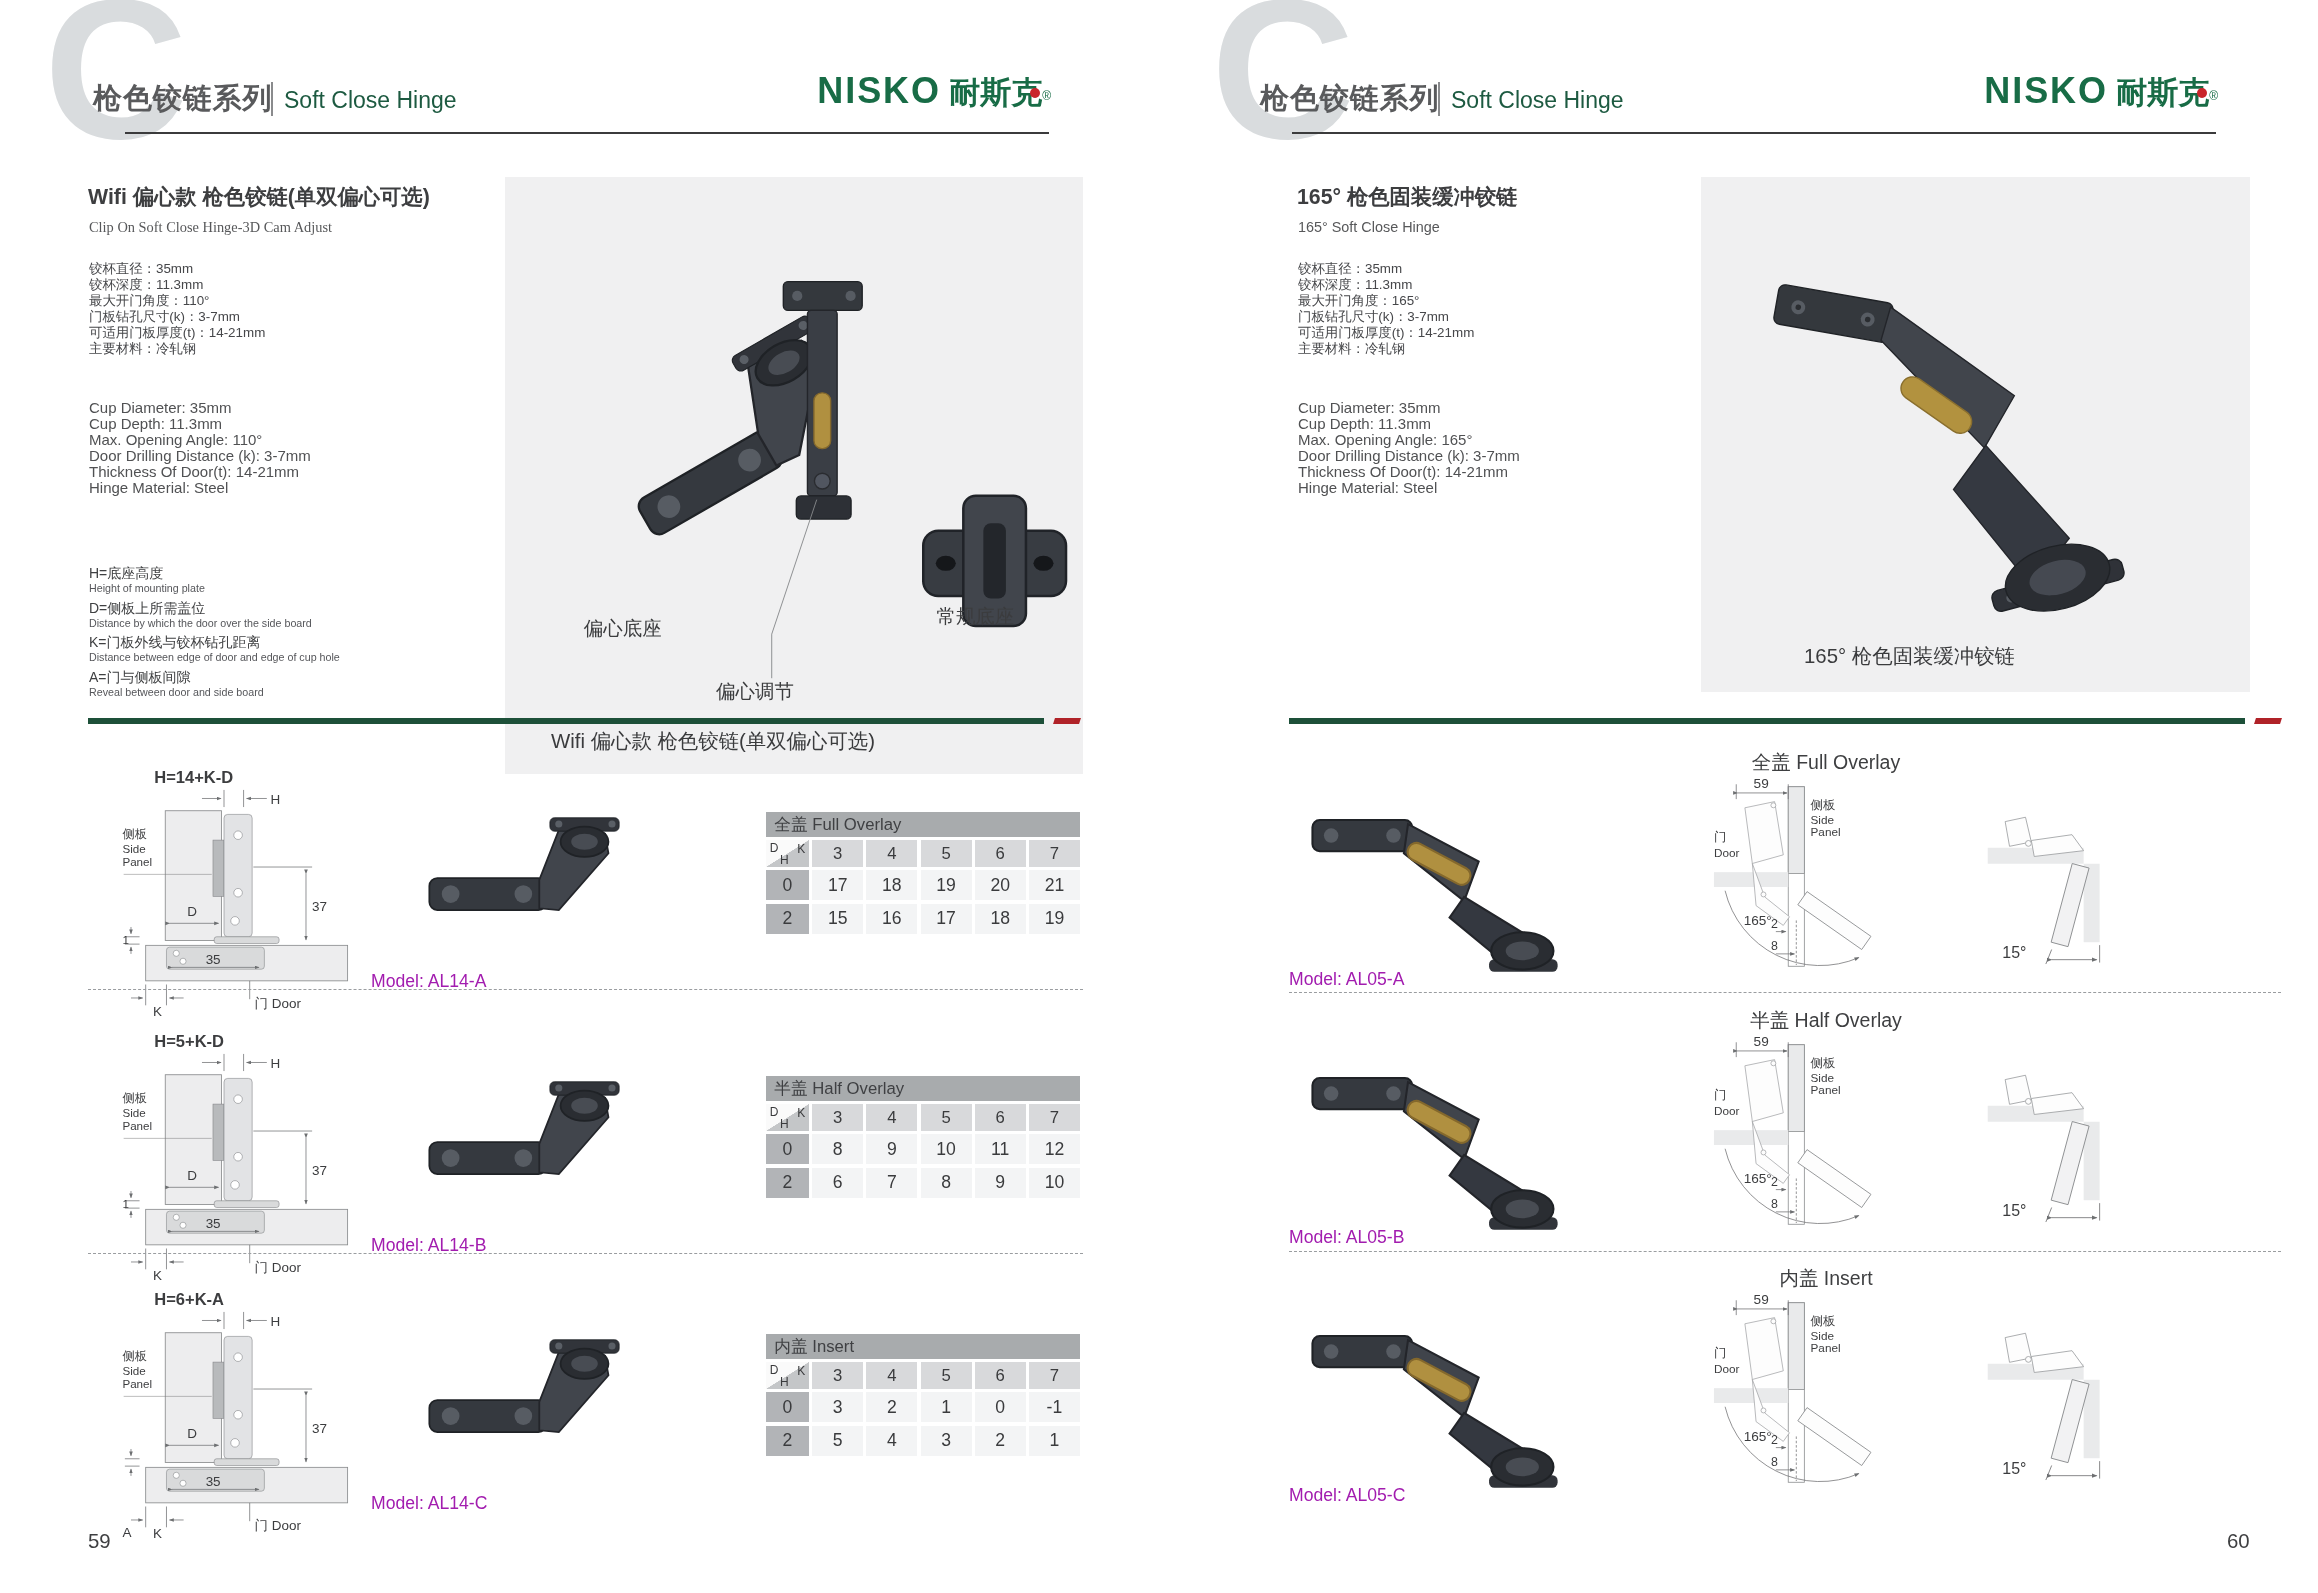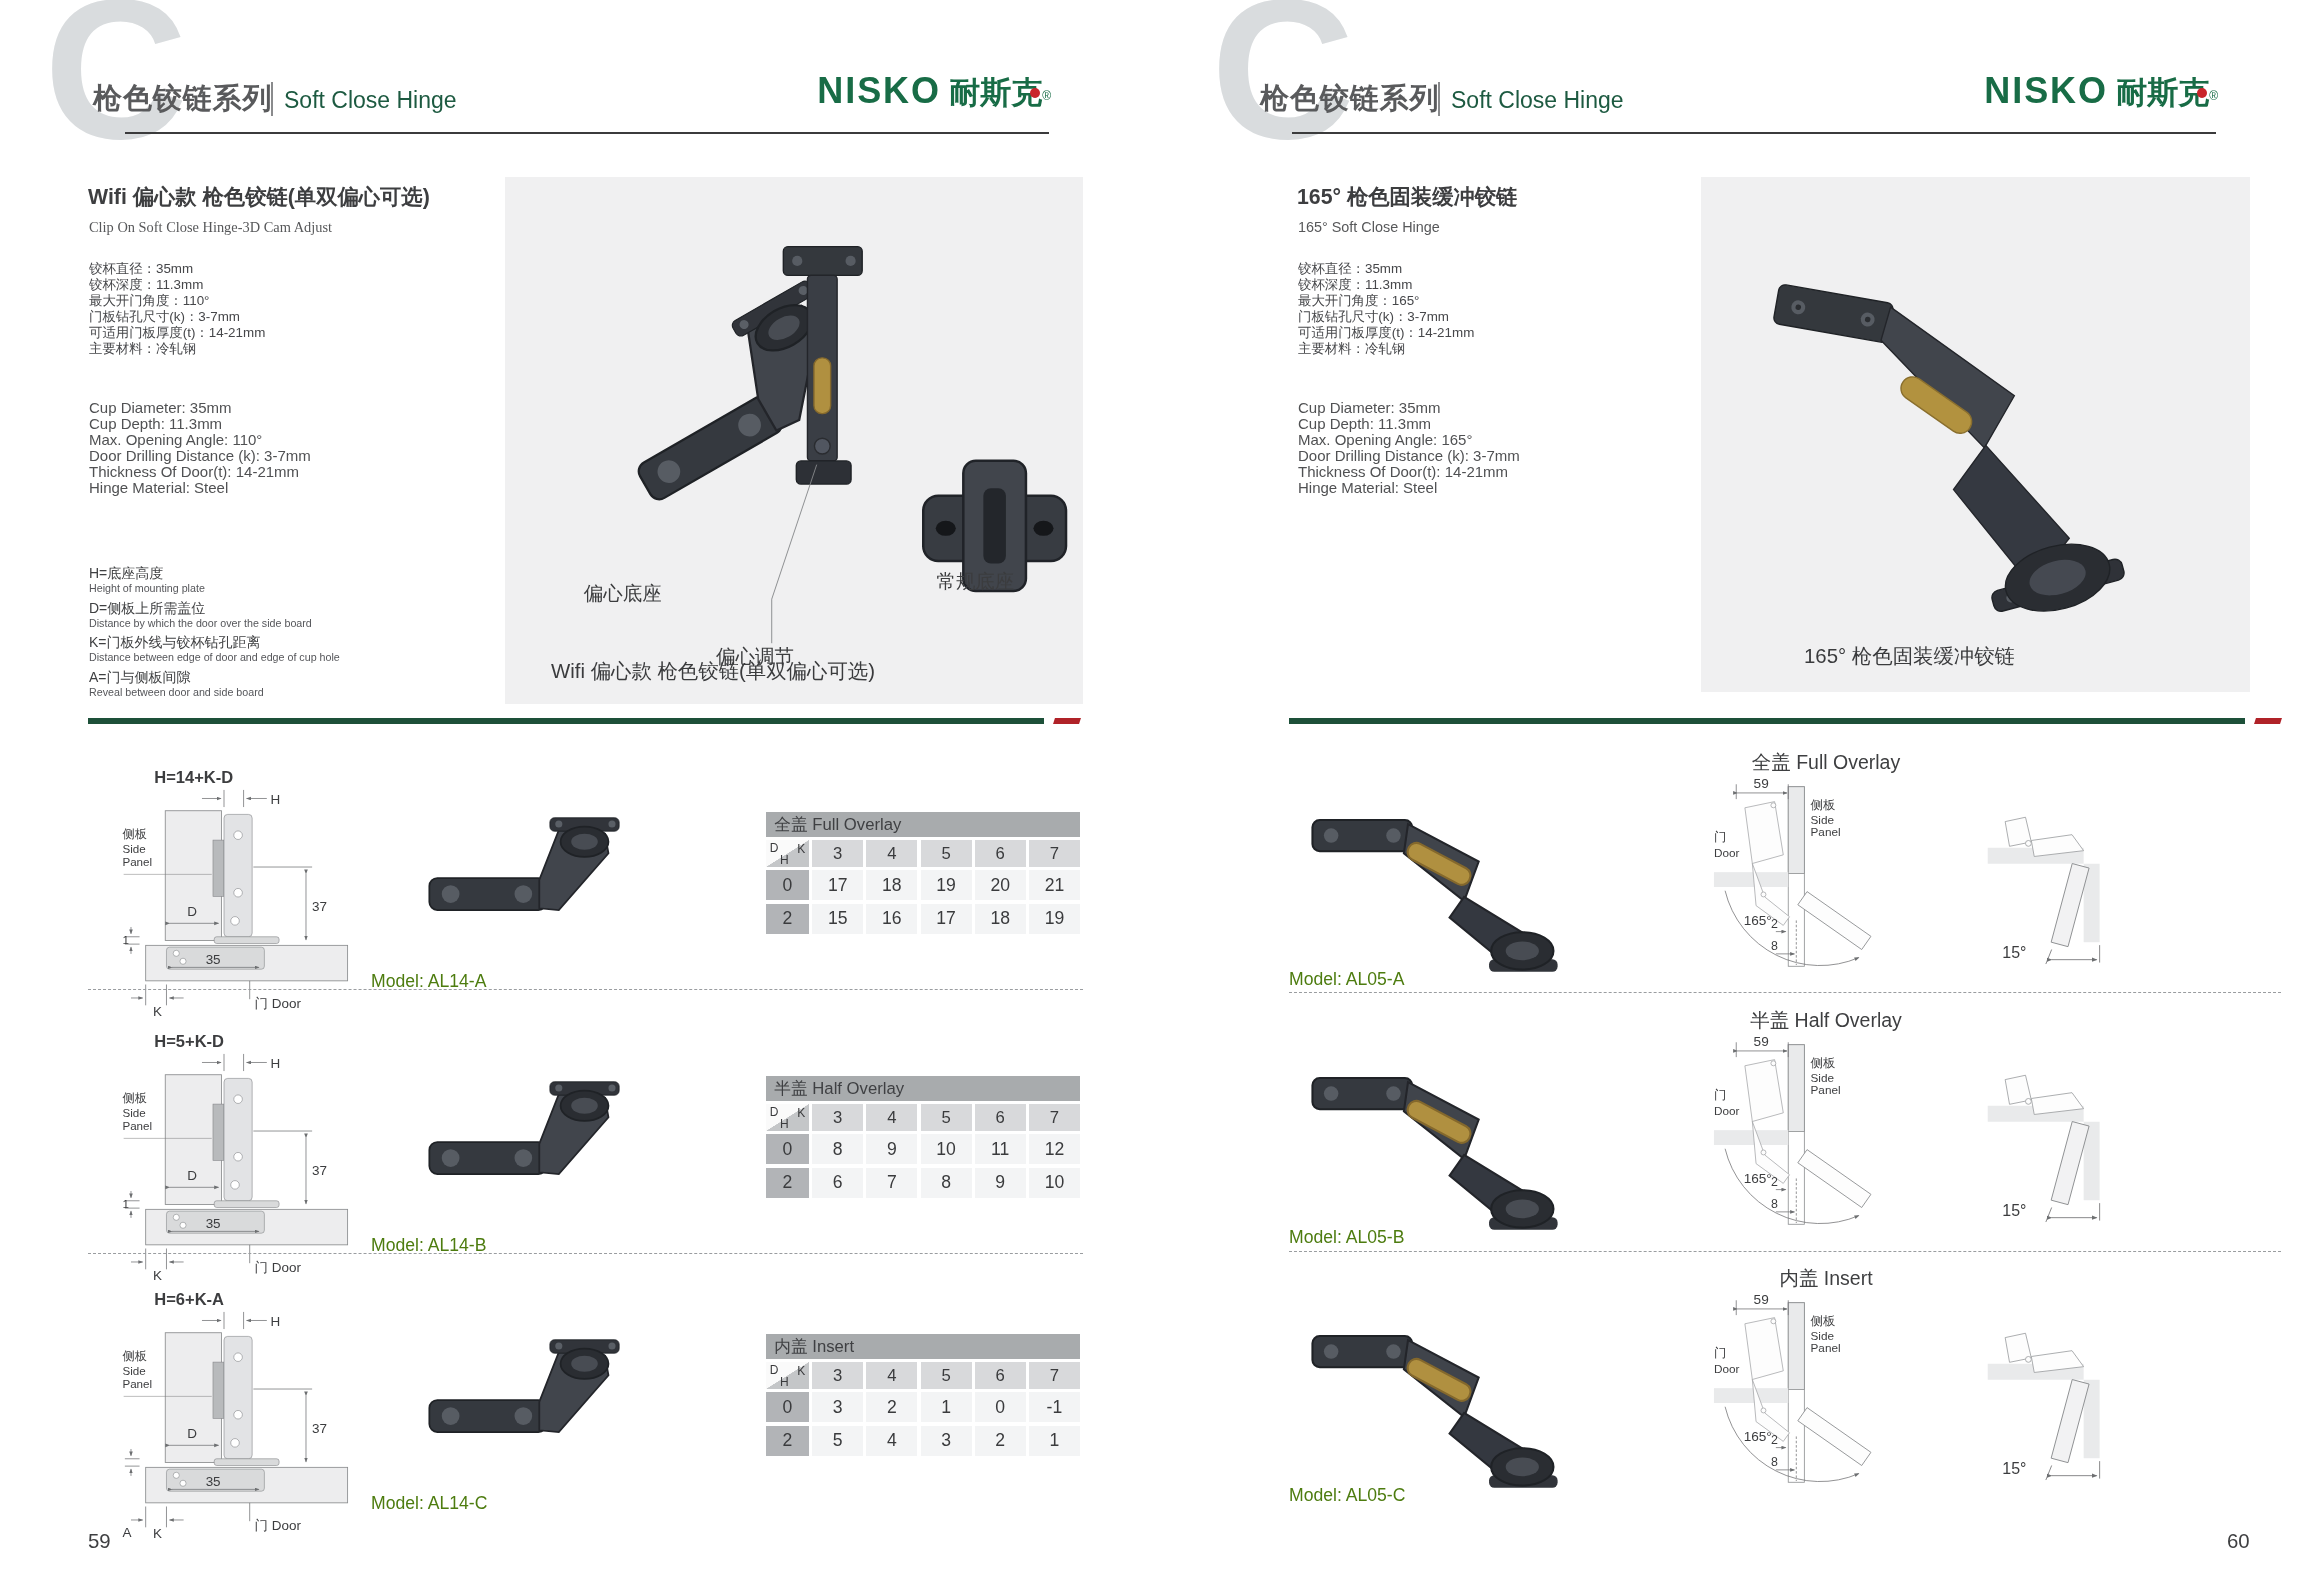--- a/index.html
+++ b/index.html
@@ -38,21 +38,21 @@
 
   
   .sepbar{position:absolute;height:6px;}
   .sepbar .green{position:absolute;left:0;top:0;height:6px;background:#1d5039;width:956px;}
   .sepbar .red{position:absolute;right:0;top:0;height:6px;width:26px;background:#b02228;transform:skewX(-18deg);}
 
   
   .lrow,.rrow{position:absolute;left:0;width:1166px;height:241px;}
   .lrow .ldiag-svg{position:absolute;left:121px;top:-9.3px;width:288px;height:257px;}
   .lrow .lphoto{position:absolute;left:424px;top:21px;width:204px;height:133px;}
-  .model{position:absolute;font-size:17.6px;color:#4d7c0f;white-space:nowrap;}
+  .model{position:absolute;font-size:17.6px;color:#a21caf;white-space:nowrap;}
   .lrow .model{left:371px;top:199px;}
   .rrow .model{left:122px;top:220px;}
   .rsection{position:absolute;left:464px;top:0;width:390px;text-align:center;font-size:19.5px;color:#3e3f41;}
   .rrow .rphoto{position:absolute;left:137px;top:44px;width:260px;height:187px;}
   .rrow .rdiag-svg{position:absolute;left:542px;top:18.5px;width:260px;height:217px;}
   .rrow .rsmall-svg{position:absolute;left:812px;top:58px;width:218px;height:160px;}
   .dash{position:absolute;border-top:1.4px dashed #9a9da0;height:0;}
 
   
   .otable{position:absolute;left:766px;top:40px;width:314px;}
@@ -247,21 +247,21 @@
       <div class="def-cn">H=底座高度</div>
       <div class="def-en">Height of mounting plate</div>
       <div class="def-cn">D=侧板上所需盖位</div>
       <div class="def-en">Distance by which the door over the side board</div>
       <div class="def-cn">K=门板外线与铰杯钻孔距离</div>
       <div class="def-en">Distance between edge of door and edge of cup hole</div>
       <div class="def-cn">A=门与侧板间隙</div>
       <div class="def-en">Reveal between door and side board</div>
     </div>
 
-    <div class="hero" style="left:505px;top:177px;width:578px;height:527px;">
+    <div class="hero" style="left:505px;top:177px;width:578px;height:597px;">
       <svg viewBox="0 0 1246 1136">
         <g transform="translate(150,430) rotate(-30) scale(2.45)">
           <use href="#sym-hinge-closed" width="230" height="150"></use>
         </g>
         <g transform="translate(610,150)">
           <rect x="-10" y="0" width="170" height="62" rx="10" fill="#34383d" stroke="#1f2226" stroke-width="3"></rect>
           <circle cx="20" cy="31" r="11" fill="#575c63"></circle>
           <circle cx="135" cy="31" r="11" fill="#575c63"></circle>
           <rect x="42" y="62" width="64" height="400" rx="8" fill="#3a3e45" stroke="#23252a" stroke-width="3"></rect>
           <rect x="56" y="240" width="36" height="120" rx="17" fill="#b09040" stroke="#84682c" stroke-width="3"></rect>

